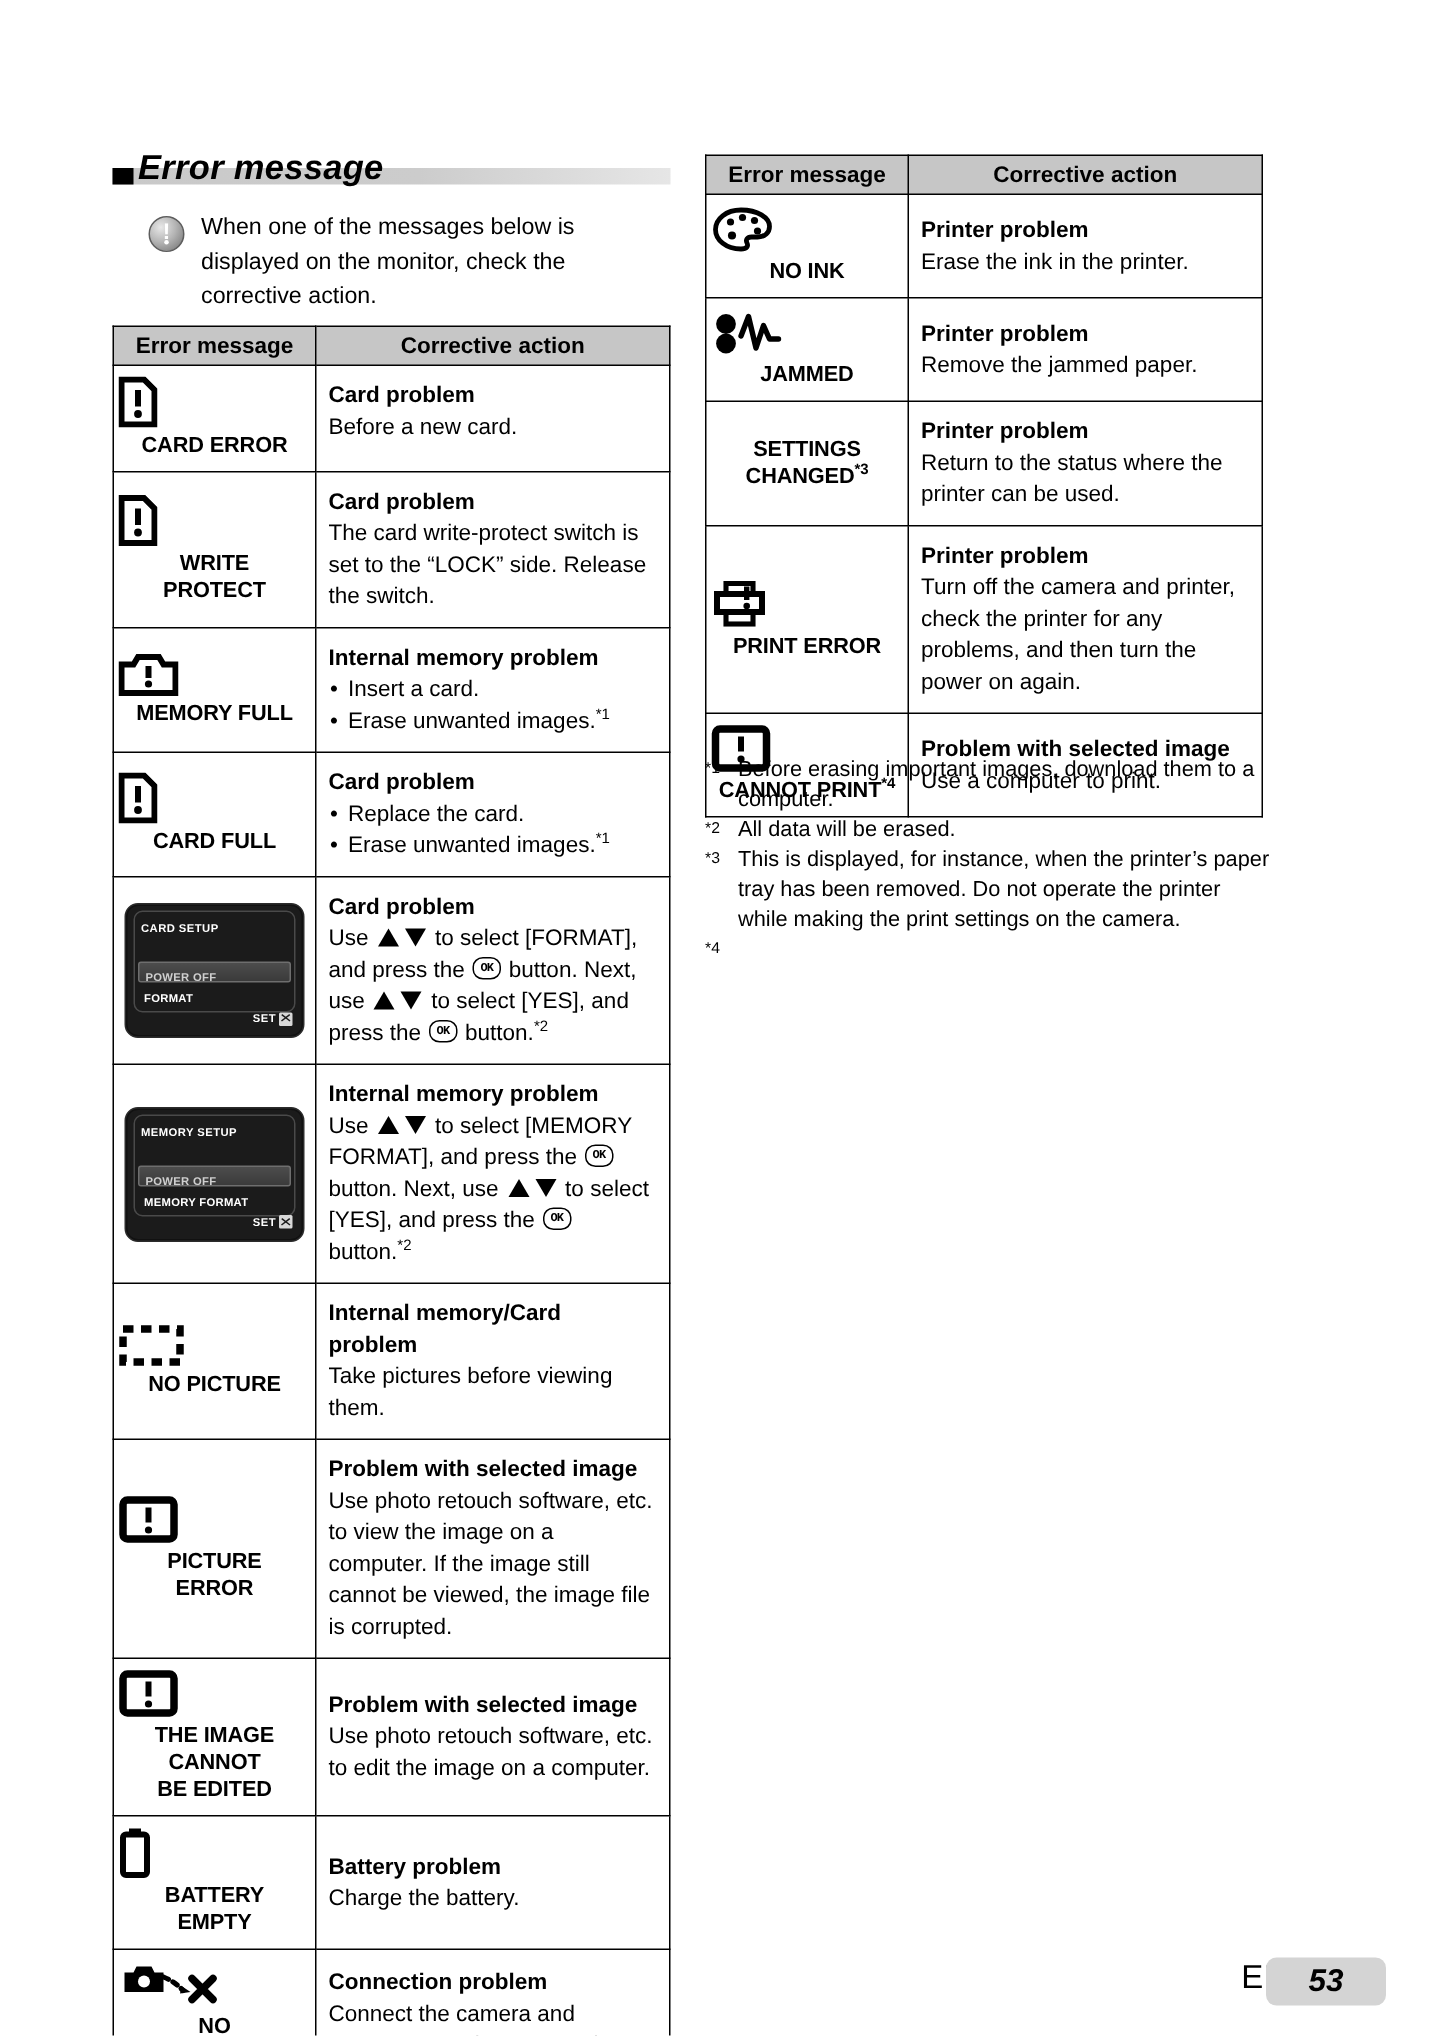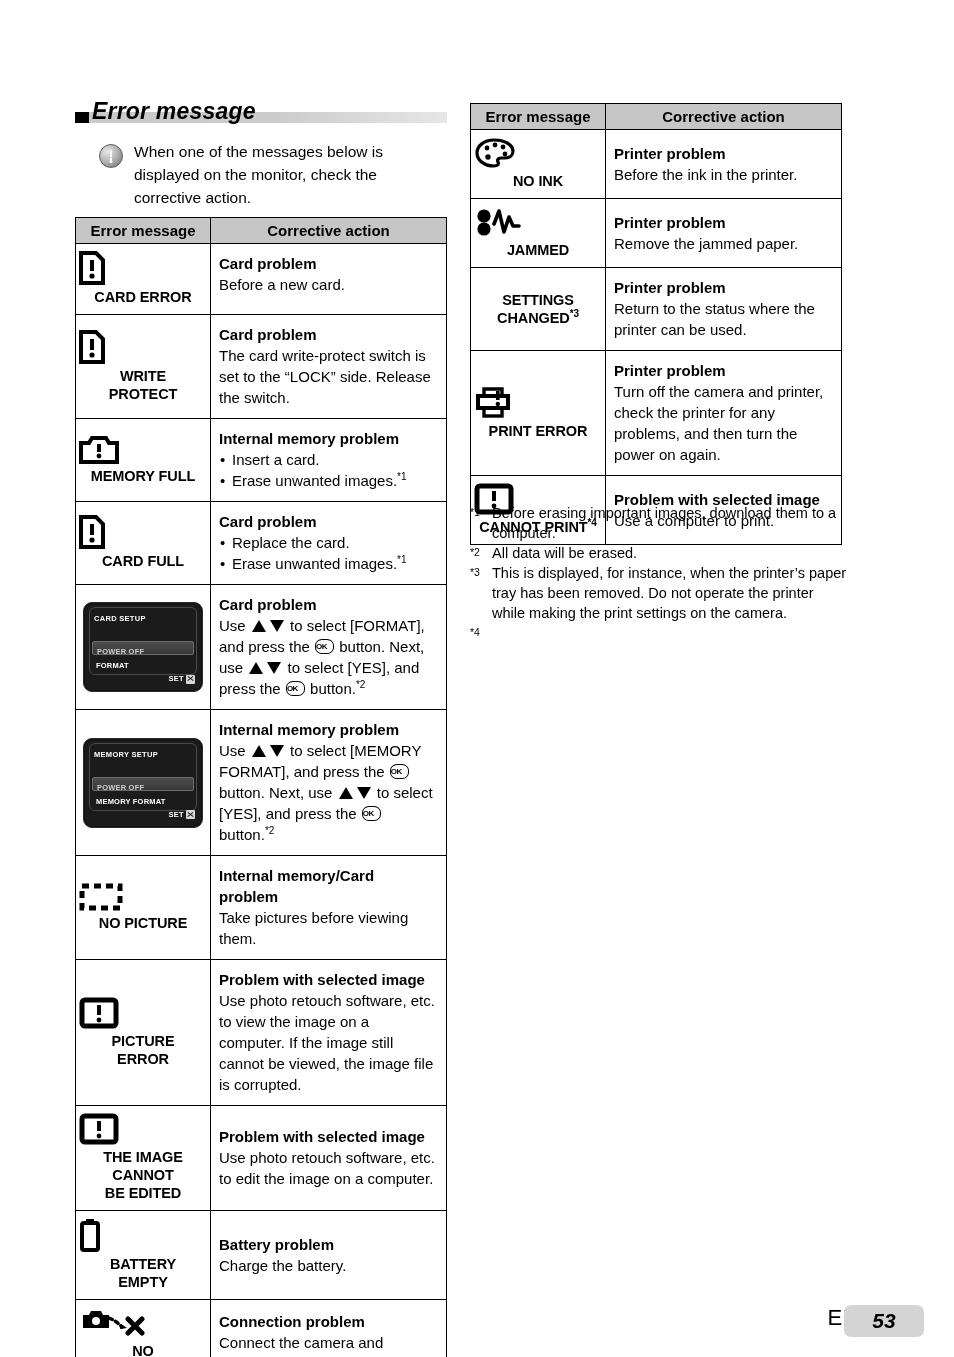--- a/index.html
+++ b/index.html
@@ -127,23 +127,24 @@
   .lcd .setbox:before { transform:rotate(38deg); }
   .lcd .setbox:after  { transform:rotate(-38deg); }
 
   
   .okbtn {
     display:inline-block; width:17px; height:13px; border:1.6px solid #000;
     border-radius:7px/6.5px; position:relative; vertical-align:-2px;
     margin:0 1px;
   }
   .okbtn i {
-    position:absolute; left:0; right:0; top:-0.5px; text-align:left;
+    position:absolute; left:0; right:0; top:-0.5px; text-align:center;
     font-style:normal; font-size:8px; font-weight:bold; line-height:13px;
     letter-spacing:-.5px;
+    font-family:Liberation Mono, monospace;
   }
   .arrU, .arrD {
     display:inline-block; width:0; height:0; vertical-align:-1px; margin:0 2px;
   }
   .arrU { border-left:7px solid transparent; border-right:7px solid transparent; border-bottom:12px solid #000; }
   .arrD { border-left:7px solid transparent; border-right:7px solid transparent; border-top:12px solid #000; }
 
   
   .footnotes {
     position:absolute; left:470px; top:503px; width:380px;
@@ -432,21 +433,21 @@
               <circle cx="21" cy="8" r="2.4" fill="#000"></circle>
               <circle cx="29" cy="10" r="2.4" fill="#000"></circle>
               <circle cx="31" cy="17" r="2.4" fill="#000"></circle>
               <circle cx="14" cy="20" r="2.7" fill="#000"></circle>
             </svg>
           </span>
           <span>NO INK</span>
         </td>
         <td class="act" style="vertical-align:middle">
           <span class="hd">Printer problem</span>
-          <span class="bd">Before the ink in the printer.</span>
+          <span class="bd">Erase the ink in the printer.</span>
         </td>
       </tr>
 
       <tr>
         <td class="msg">
           <span class="icon">
             <svg width="48" height="32" viewBox="0 0 48 32">
               <circle cx="10" cy="10" r="6.6" fill="#000"></circle>
               <circle cx="10" cy="23" r="6.6" fill="#000"></circle>
               <path d="M20 18 L25 5 L30 26 L35 11 L39 20 L45 20" fill="none" stroke="#000" stroke-width="3.6" stroke-linejoin="round" stroke-linecap="round"></path>

